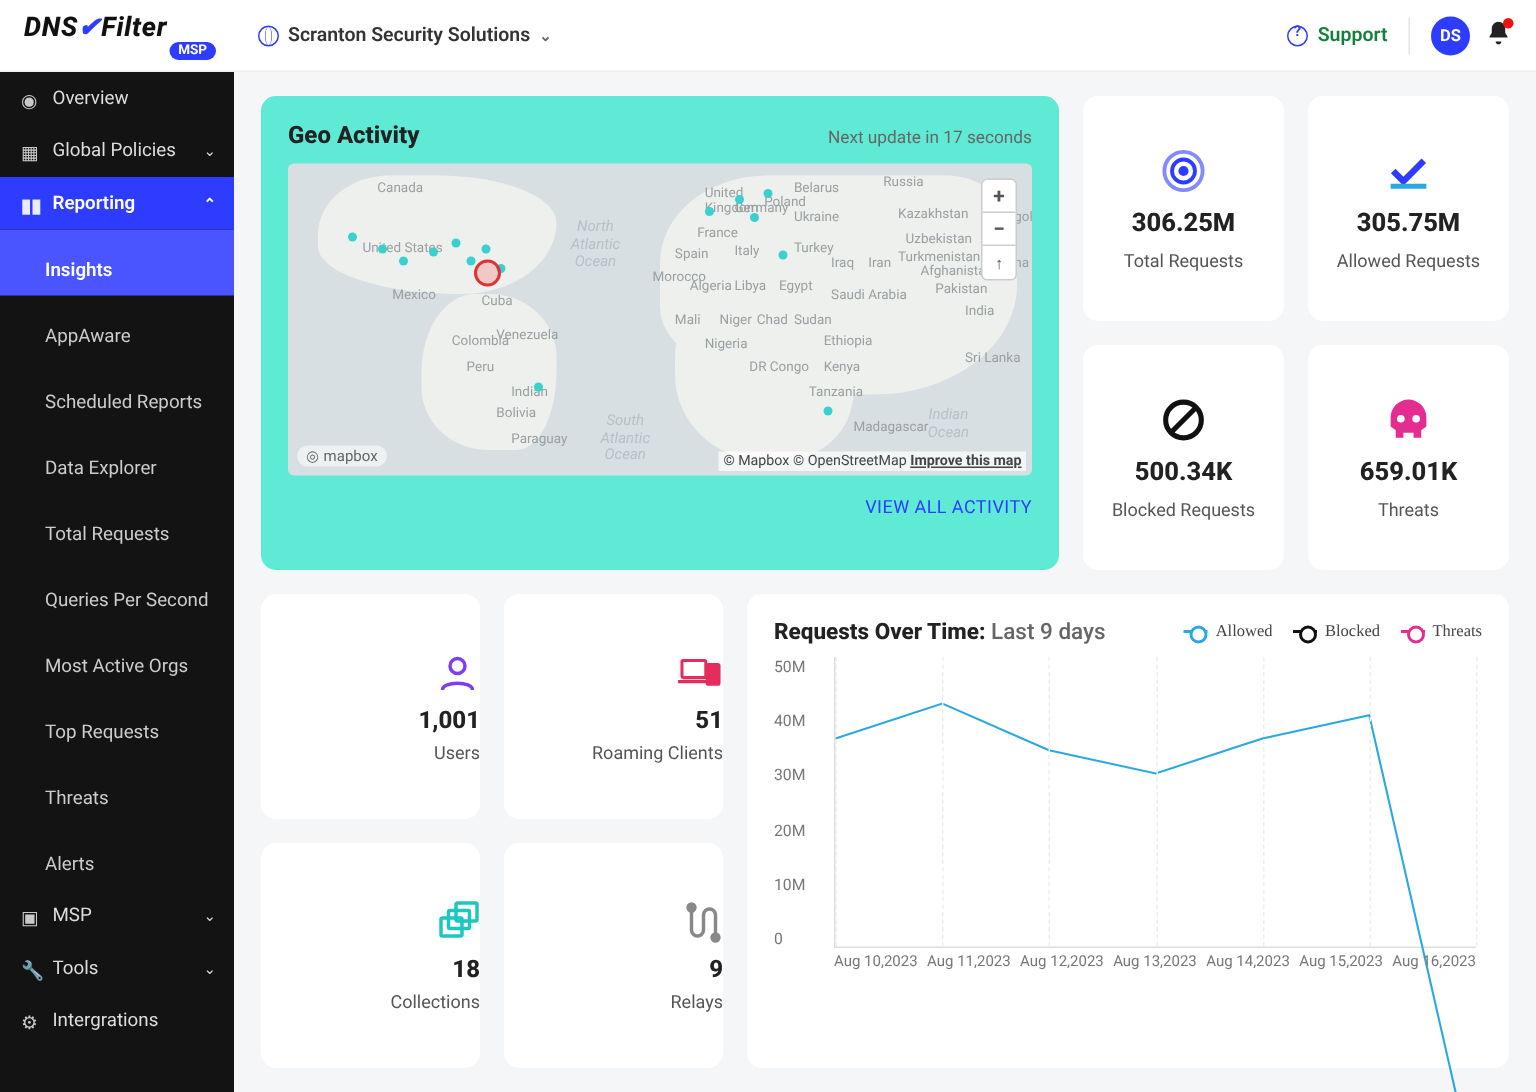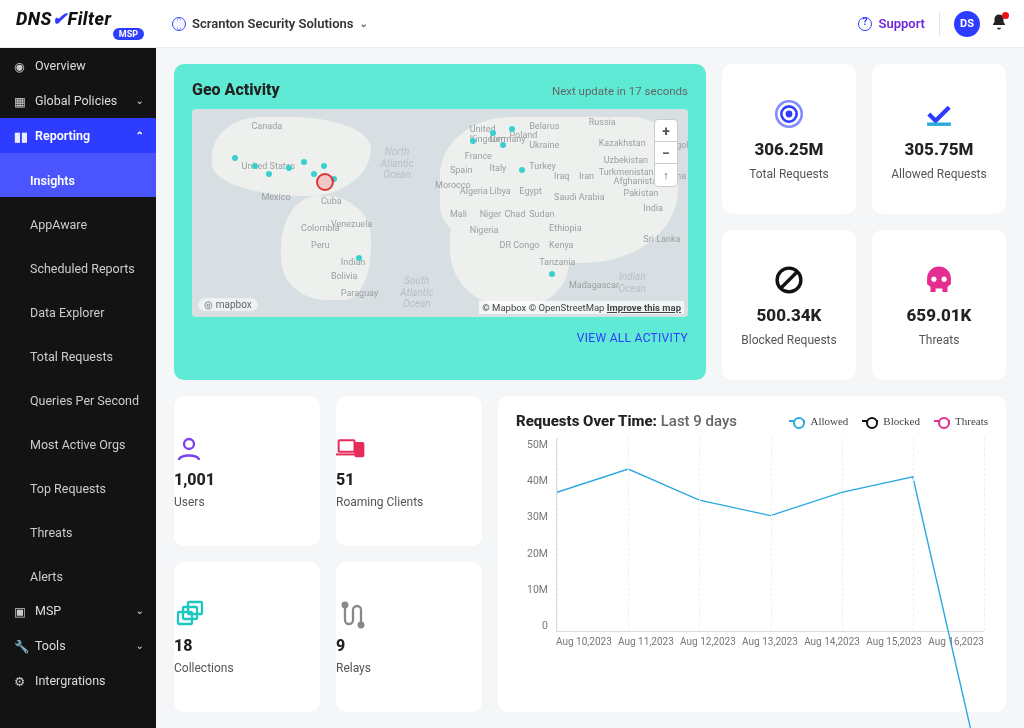--- a/index.html
+++ b/index.html
@@ -7,21 +7,21 @@
   .topbar { height:48px; background:#fff; display:flex; align-items:center; padding:0 16px; border-bottom:1px solid #eee; }
   .logo-zone { width:156px; display:flex; align-items:center; flex-direction:column; align-items:flex-start; }
   .logo-txt { font-weight:800; font-size:18px; letter-spacing:0.5px; color:#111; font-style:italic;}
   .logo-txt .f { color:#111; }
   .logo-txt .accent { color:#2e3cff;}
   .msp-badge { background:#2e3cff; color:#fff; font-size:9px; font-weight:700; padding:1px 6px; border-radius:7px; align-self:flex-end; margin-right:28px; margin-top:-1px;}
   .org-selector { display:flex; align-items:center; gap:6px; color:#333; font-size:13px; font-weight:600; cursor:pointer;}
   .globe-ico { width:14px; height:14px; border:1.5px solid #2e3cff; border-radius:50%; position:relative; display:inline-block;}
   .globe-ico::before { content:""; position:absolute; inset:0; border-left:1.5px solid #2e3cff; border-right:1.5px solid #2e3cff; border-radius:50%; transform:scaleX(0.4);}
   .spacer { flex:1; }
-  .support { display:flex; align-items:center; gap:6px; font-size:13px; color:#6d28d9; font-weight:600; }
+  .support { display:flex; align-items:center; gap:6px; font-size:13px; color:#15803d; font-weight:600; }
   .support-ico { width:14px; height:14px; border:1.5px solid #2e3cff; border-radius:50%; position:relative;}
   .support-ico::after { content:"?"; position:absolute; top:-2px; left:3px; font-size:10px; color:#2e3cff; font-weight:700;}
   .vsep { width:1px; height:24px; background:#e3e3e3; margin:0 14px;}
   .avatar { width:26px; height:26px; border-radius:50%; background:#2e3cff; color:#fff; font-size:11px; font-weight:700; display:flex; align-items:center; justify-content:center;}
   .bell { margin-left:10px; position:relative; }
   .bell svg { width:18px; height:18px;}
   .bell .dot{ position:absolute; top:-1px; right:-1px; width:7px; height:7px; background:#e11; border-radius:50%;}
   .chev { font-size:10px; color:#666;}
   .layout { display:flex; height:680px;}
   .sidebar { width:156px; background:#131313; color:#ddd; font-size:12.5px; overflow:hidden;}
@@ -45,39 +45,39 @@
   .attrib { position:absolute; right:4px; bottom:3px; font-size:9.5px; color:#444; background:rgba(255,255,255,0.7); padding:1px 3px;}
   .attrib b { font-weight:700; text-decoration:underline;}
   .view-all { text-align:right; margin-top:14px; color:#2e3cff; font-weight:400; font-size:12px; letter-spacing:0.3px; cursor:pointer;}
   .stats-grid { display:grid; grid-template-columns:134px 134px; grid-template-rows:150px 150px; gap:16px;}
   .stat-card { background:#fff; border-radius:10px; display:flex; flex-direction:column; align-items:center; justify-content:center; gap:8px;}
   .stat-ico { width:34px; height:34px; display:flex; align-items:center; justify-content:center;}
   .stat-val { font-size:17px; font-weight:800; color:#222;}
   .stat-lbl { font-size:12px; color:#555;}
   .row2 { display:flex; gap:16px; margin-top:16px;}
   .mini-col { display:grid; grid-template-columns:146px 146px; grid-auto-rows:150px; gap:16px;}
-  .mini-card { background:#fff; border-radius:10px; display:flex; flex-direction:column; align-items:flex-start; justify-content:center; gap:6px;}
+  .mini-card { background:#fff; border-radius:10px; display:flex; flex-direction:column; align-items:flex-end; justify-content:center; gap:6px;}
   .mini-ico { width:30px; height:30px; display:flex; align-items:center; justify-content:center;}
   .mini-val { font-size:16px; font-weight:800; color:#222;}
   .mini-lbl { font-size:12px; color:#555;}
   .chart-card { flex:1; background:#fff; border-radius:10px; padding:16px 18px 10px 18px; min-width:0;}
   .chart-head { display:flex; justify-content:space-between; align-items:center; margin-bottom:8px;}
   .chart-title { font-size:15px; }
   .chart-title b{ font-weight:800; color:#222;}
   .chart-title span{ color:#666; font-weight:500;}
   .legend { display:flex; gap:14px; font-size:11px; color:#444;font-family:Liberation Serif, serif;}
   .lg { display:flex; align-items:center; gap:5px;}
   .lg .sw { width:16px; height:8px; position:relative;}
   .lg .sw::before{content:"";position:absolute;top:3px;left:0;right:0;height:2px;}
   .lg .sw::after{content:"";position:absolute;top:0;left:4px;width:8px;height:8px;border-radius:50%;background:#fff;}
   .lg.allowed .sw::before{background:#2aa9e0;} .lg.allowed .sw::after{border:2px solid #2aa9e0;}
   .lg.blocked .sw::before{background:#111;} .lg.blocked .sw::after{border:2px solid #111;}
   .lg.threats .sw::before{background:#e52c90;} .lg.threats .sw::after{border:2px solid #e52c90;}
   .chart-body { position:relative; height:220px;}
-  .yaxis { position:absolute; left:0; top:0; bottom:26px; width:36px; display:flex; flex-direction:column; justify-content:space-between; align-items:flex-end; font-size:10.5px; color:#777; padding-right:4px;}
+  .yaxis { position:absolute; left:0; top:0; bottom:26px; width:36px; display:flex; flex-direction:column; justify-content:space-between; font-size:10.5px; color:#777; padding-right:4px;}
   .plot { position:absolute; left:40px; right:4px; top:0; bottom:26px; border-left:1px solid #ddd; border-bottom:1px solid #ddd;}
   .plot .grid-v { position:absolute; top:0; bottom:0; width:0; border-left:1px dashed #eee;}
   .xaxis { position:absolute; left:40px; right:4px; bottom:0; height:22px; display:flex; justify-content:space-between; font-size:10px; color:#777;}
   svg.lines{ position:absolute; inset:0; }
   .pulse { position:absolute; width:18px; height:18px; border:2px solid #d33; border-radius:50%; background:rgba(255,80,80,0.25);}
   .dot-cy{ position:absolute; width:6px; height:6px; border-radius:50%; background:#3ad0d0;}
   .landmass{ position:absolute; background:#eef0ee; }
   .country-label{ position:absolute; font-size:9px; color:#9aa0a0; white-space:nowrap; pointer-events:none;}
   .ocean-label{ position:absolute; font-size:10px; color:#b7c0c4; font-style:italic; text-align:center; pointer-events:none; line-height:1.15;}
 </style>

